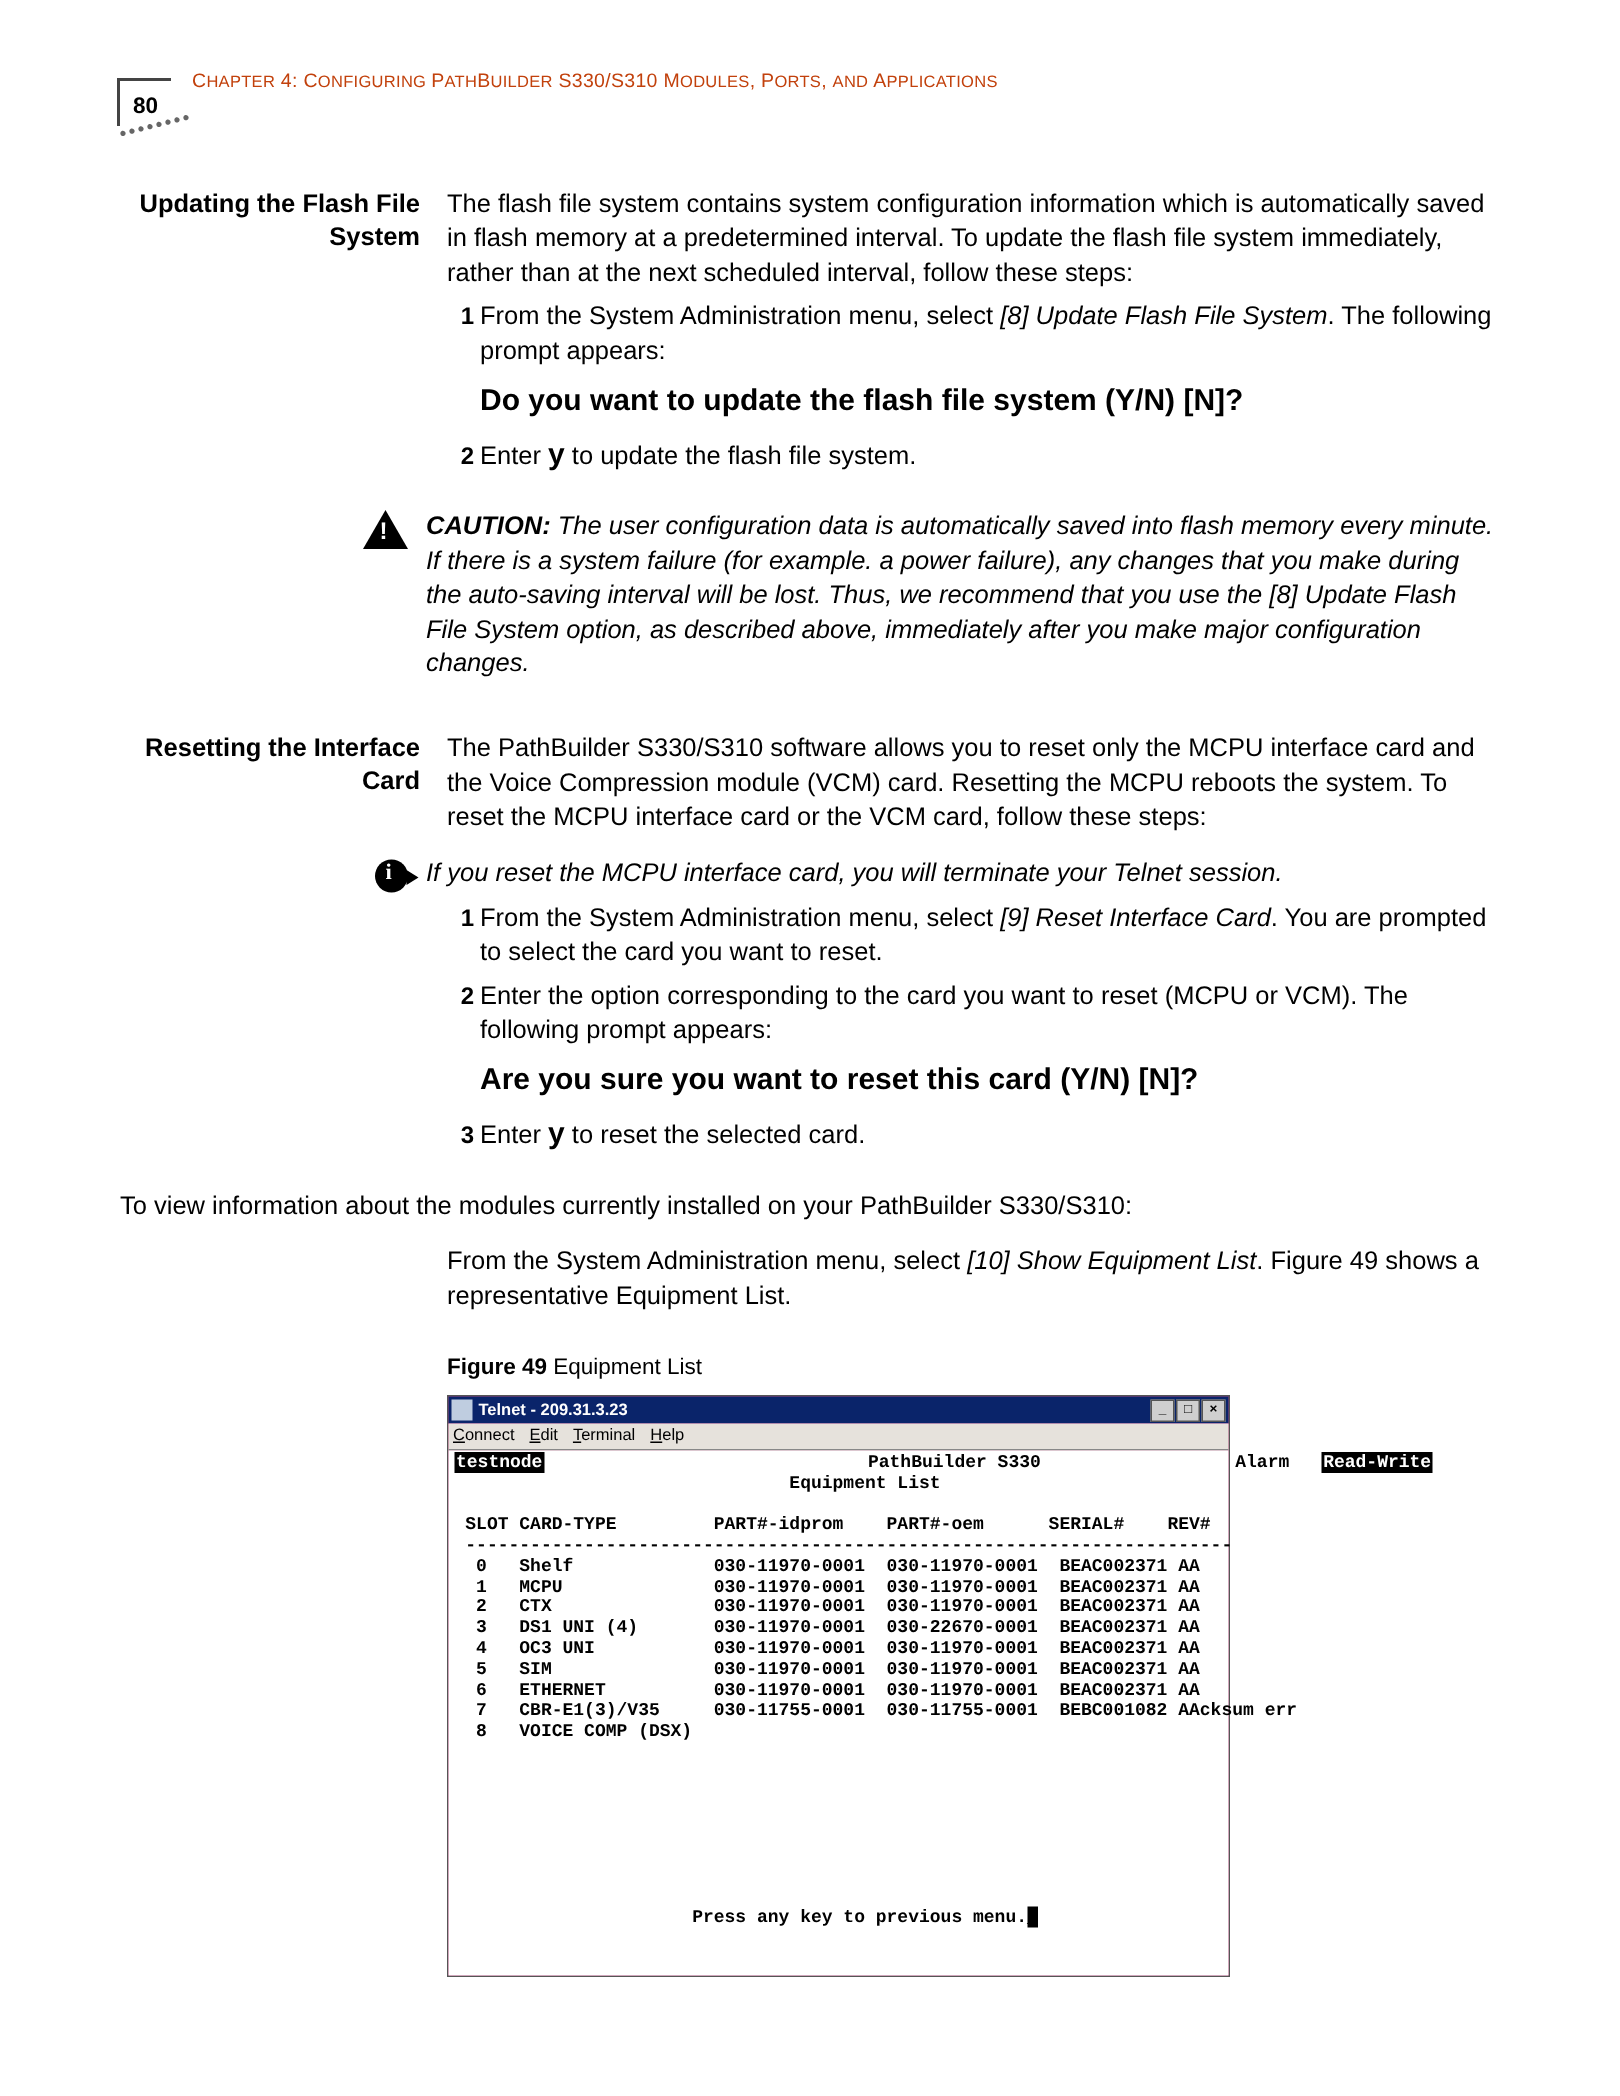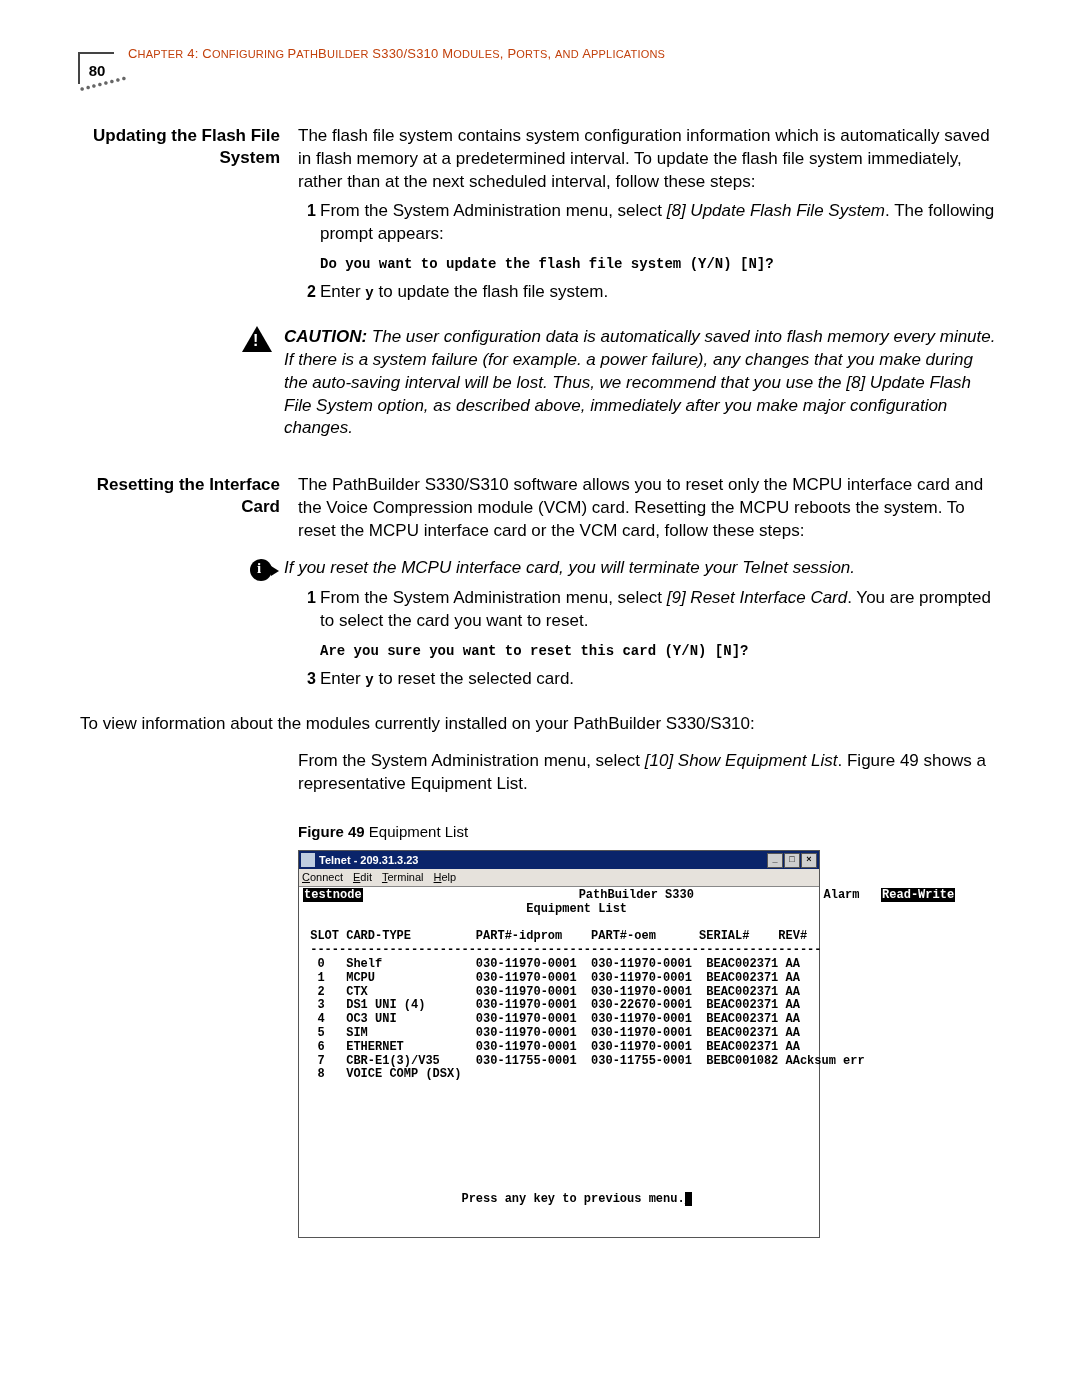--- a/index.html
+++ b/index.html
@@ -82,23 +82,23 @@
     font-size: 16px;
     text-align: right;
     margin-left: -22px;
     margin-right: 4px;
   }
   .step {
     padding-left: 22px;
   }
   .step .txt { display: inline; }
   .mono {
-    font-family: Liberation Mono, monospace;
-    font-weight: bold;
-    font-size: 14px;
+    font-family: Liberation Sans, sans-serif;
+    font-weight: bold;
+    font-size: 20px;
     white-space: pre;
     line-height: 1.5;
   }
   .i { font-style: italic; }
   .b-i { font-style: italic; font-weight: bold; }
   .v-gap-s { height: 8px; }
   .v-gap-m { height: 16px; }
   .v-gap-l { height: 28px; }
   .caution-icon {
     width: 32px; flex: none; margin-right: 8px;
@@ -253,20 +253,26 @@
         <div class="info-icon" style="float:right;">
             <div class="circ"></div>
           </div>
       </div>
       <div class="main i" style="padding-left:4px;">If you reset the MCPU interface card, you will terminate your Telnet session.</div>
     </div>
     <div class="row">
       <div class="side"></div>
       <div class="main step">
         <span class="ol-num">1</span><span>From the System Administration menu, select </span><span class="i">[9] Reset Interface Card</span><span>. You are prompted to select the card you want to reset.</span>
+      </div>
+    </div>
+    <div class="row">
+      <div class="side"></div>
+      <div class="main step">
+        <span class="ol-num">2</span><span>Enter the option corresponding to the card you want to reset (MCPU or VCM). The following prompt appears:</span>
       </div>
     </div>
     <div class="row">
       <div class="side"></div>
       <div class="main step"><span class="mono">Are you sure you want to reset this card (Y/N) [N]?</span></div>
     </div>
     <div class="row">
       <div class="side"></div>
       <div class="main step">
         <span class="ol-num">3</span><span>Enter </span><span class="mono">y</span><span> to reset the selected card.</span>

